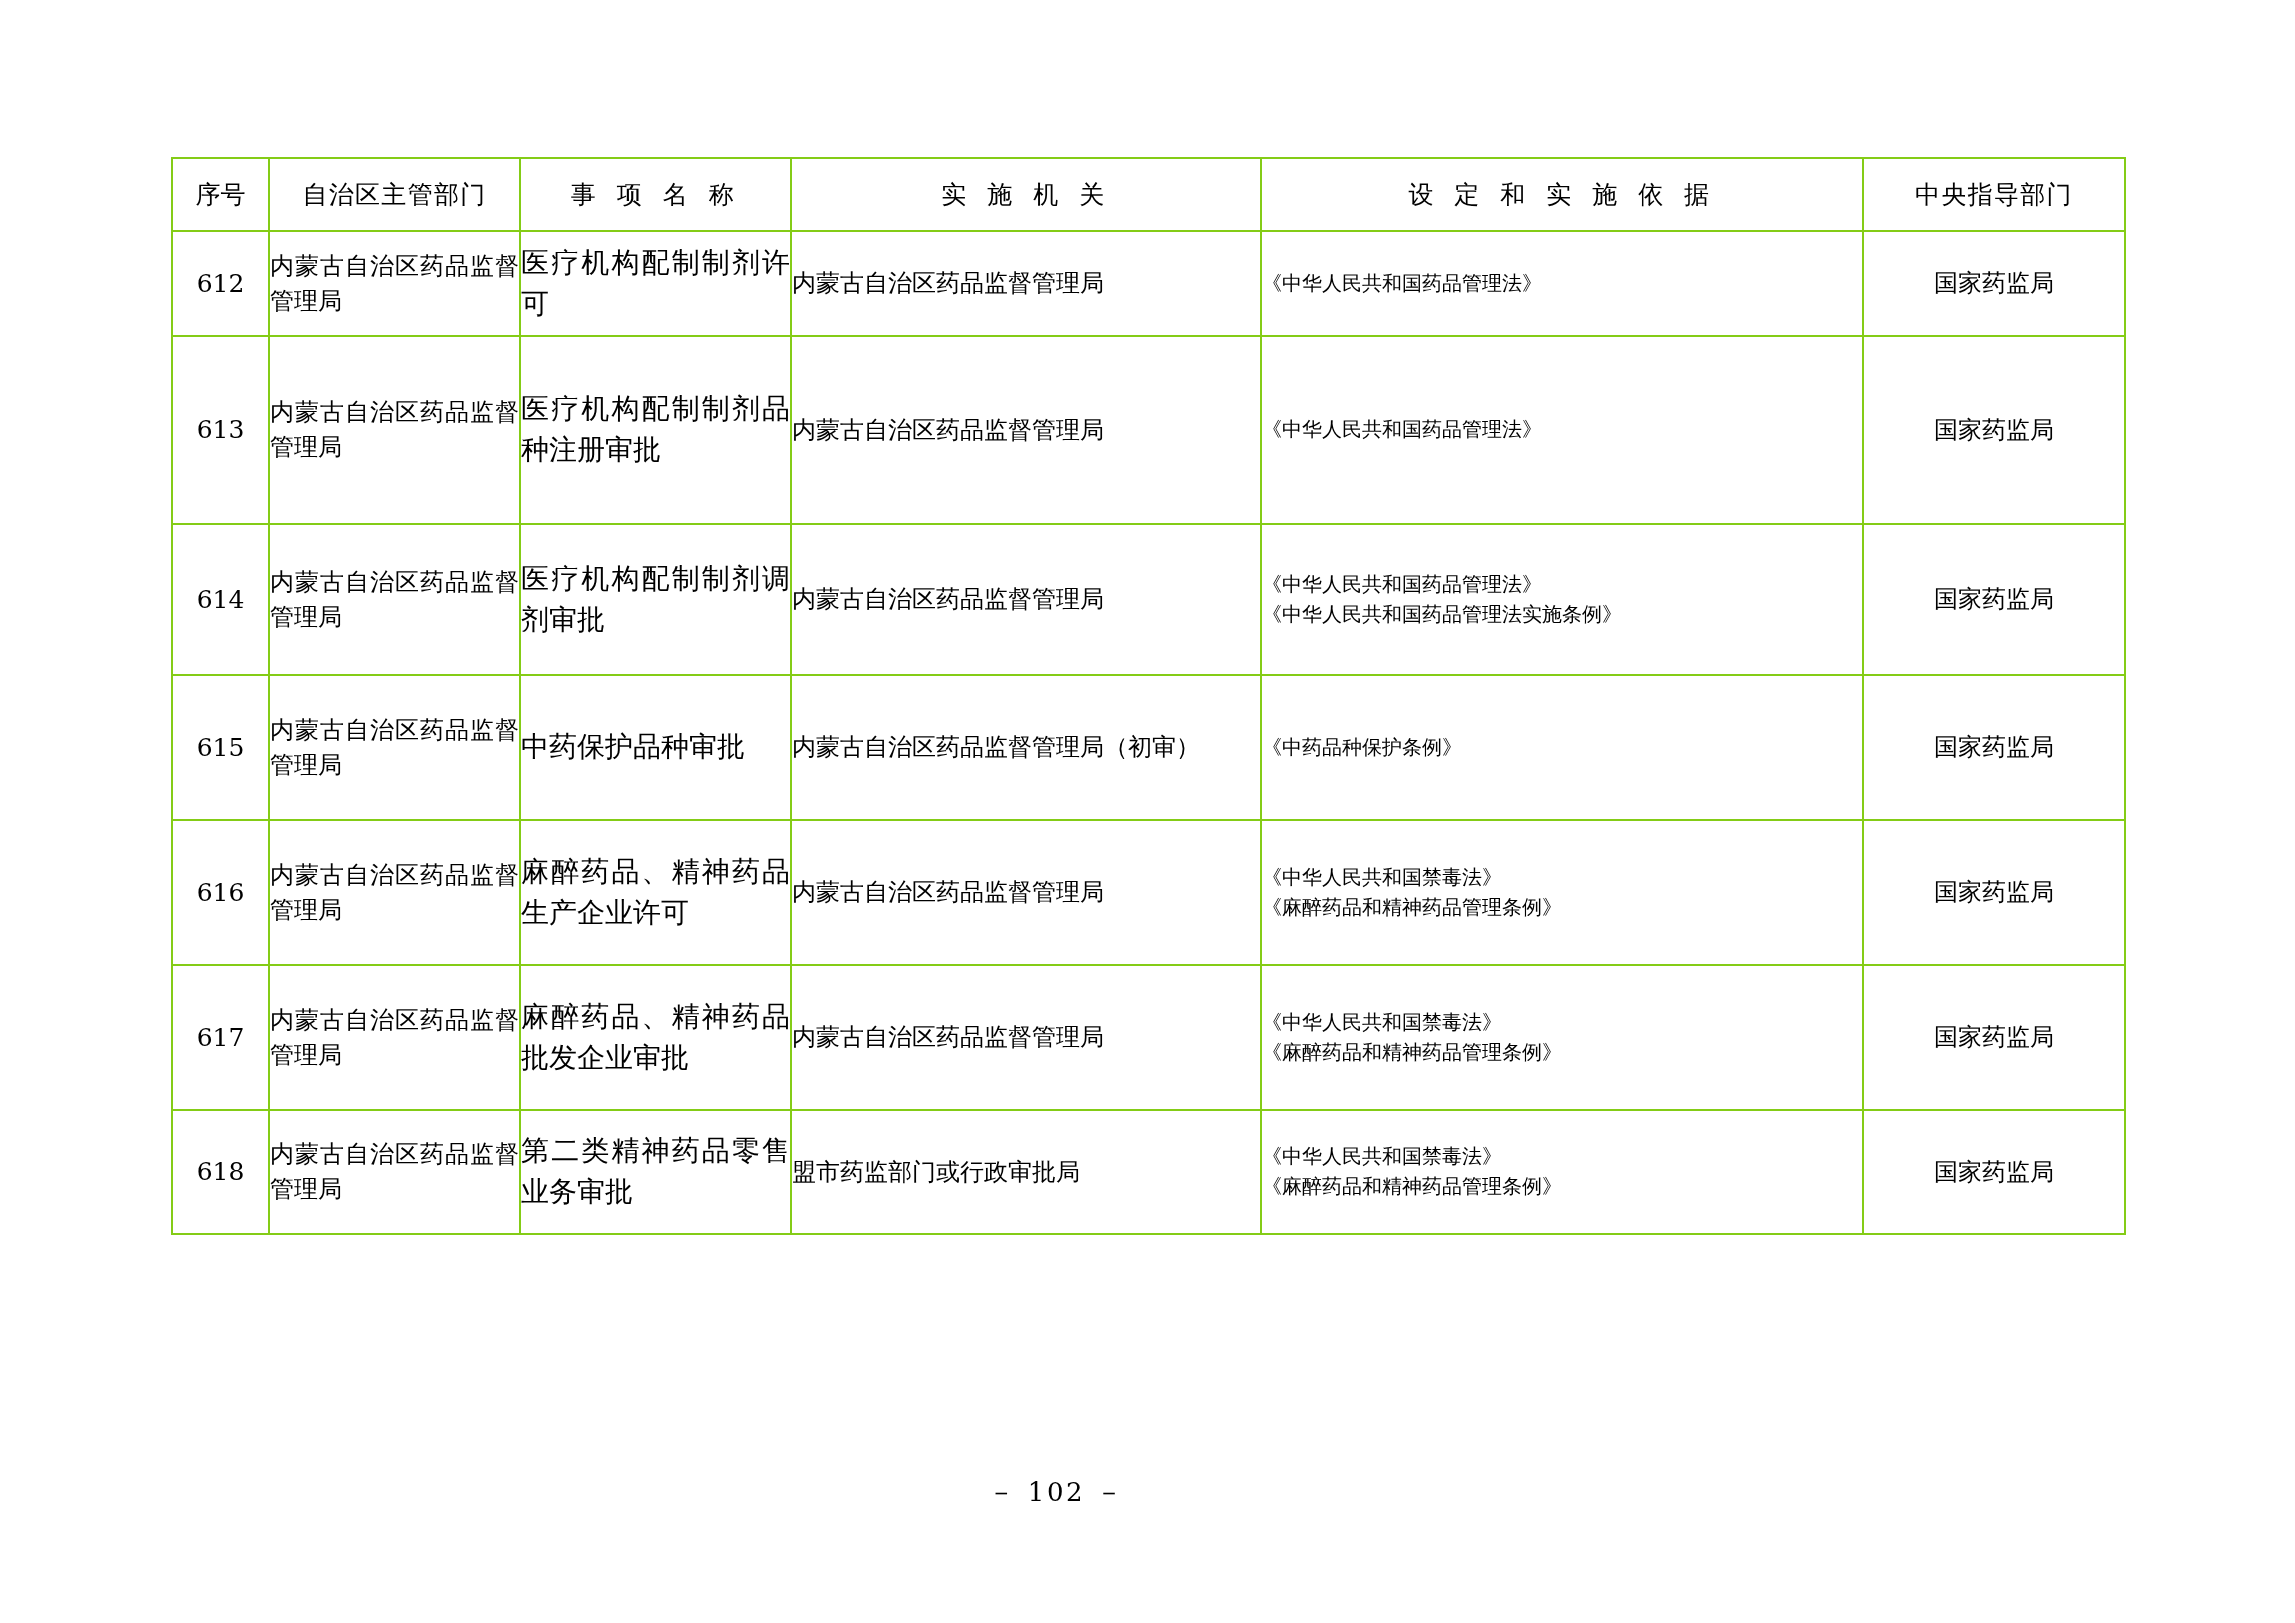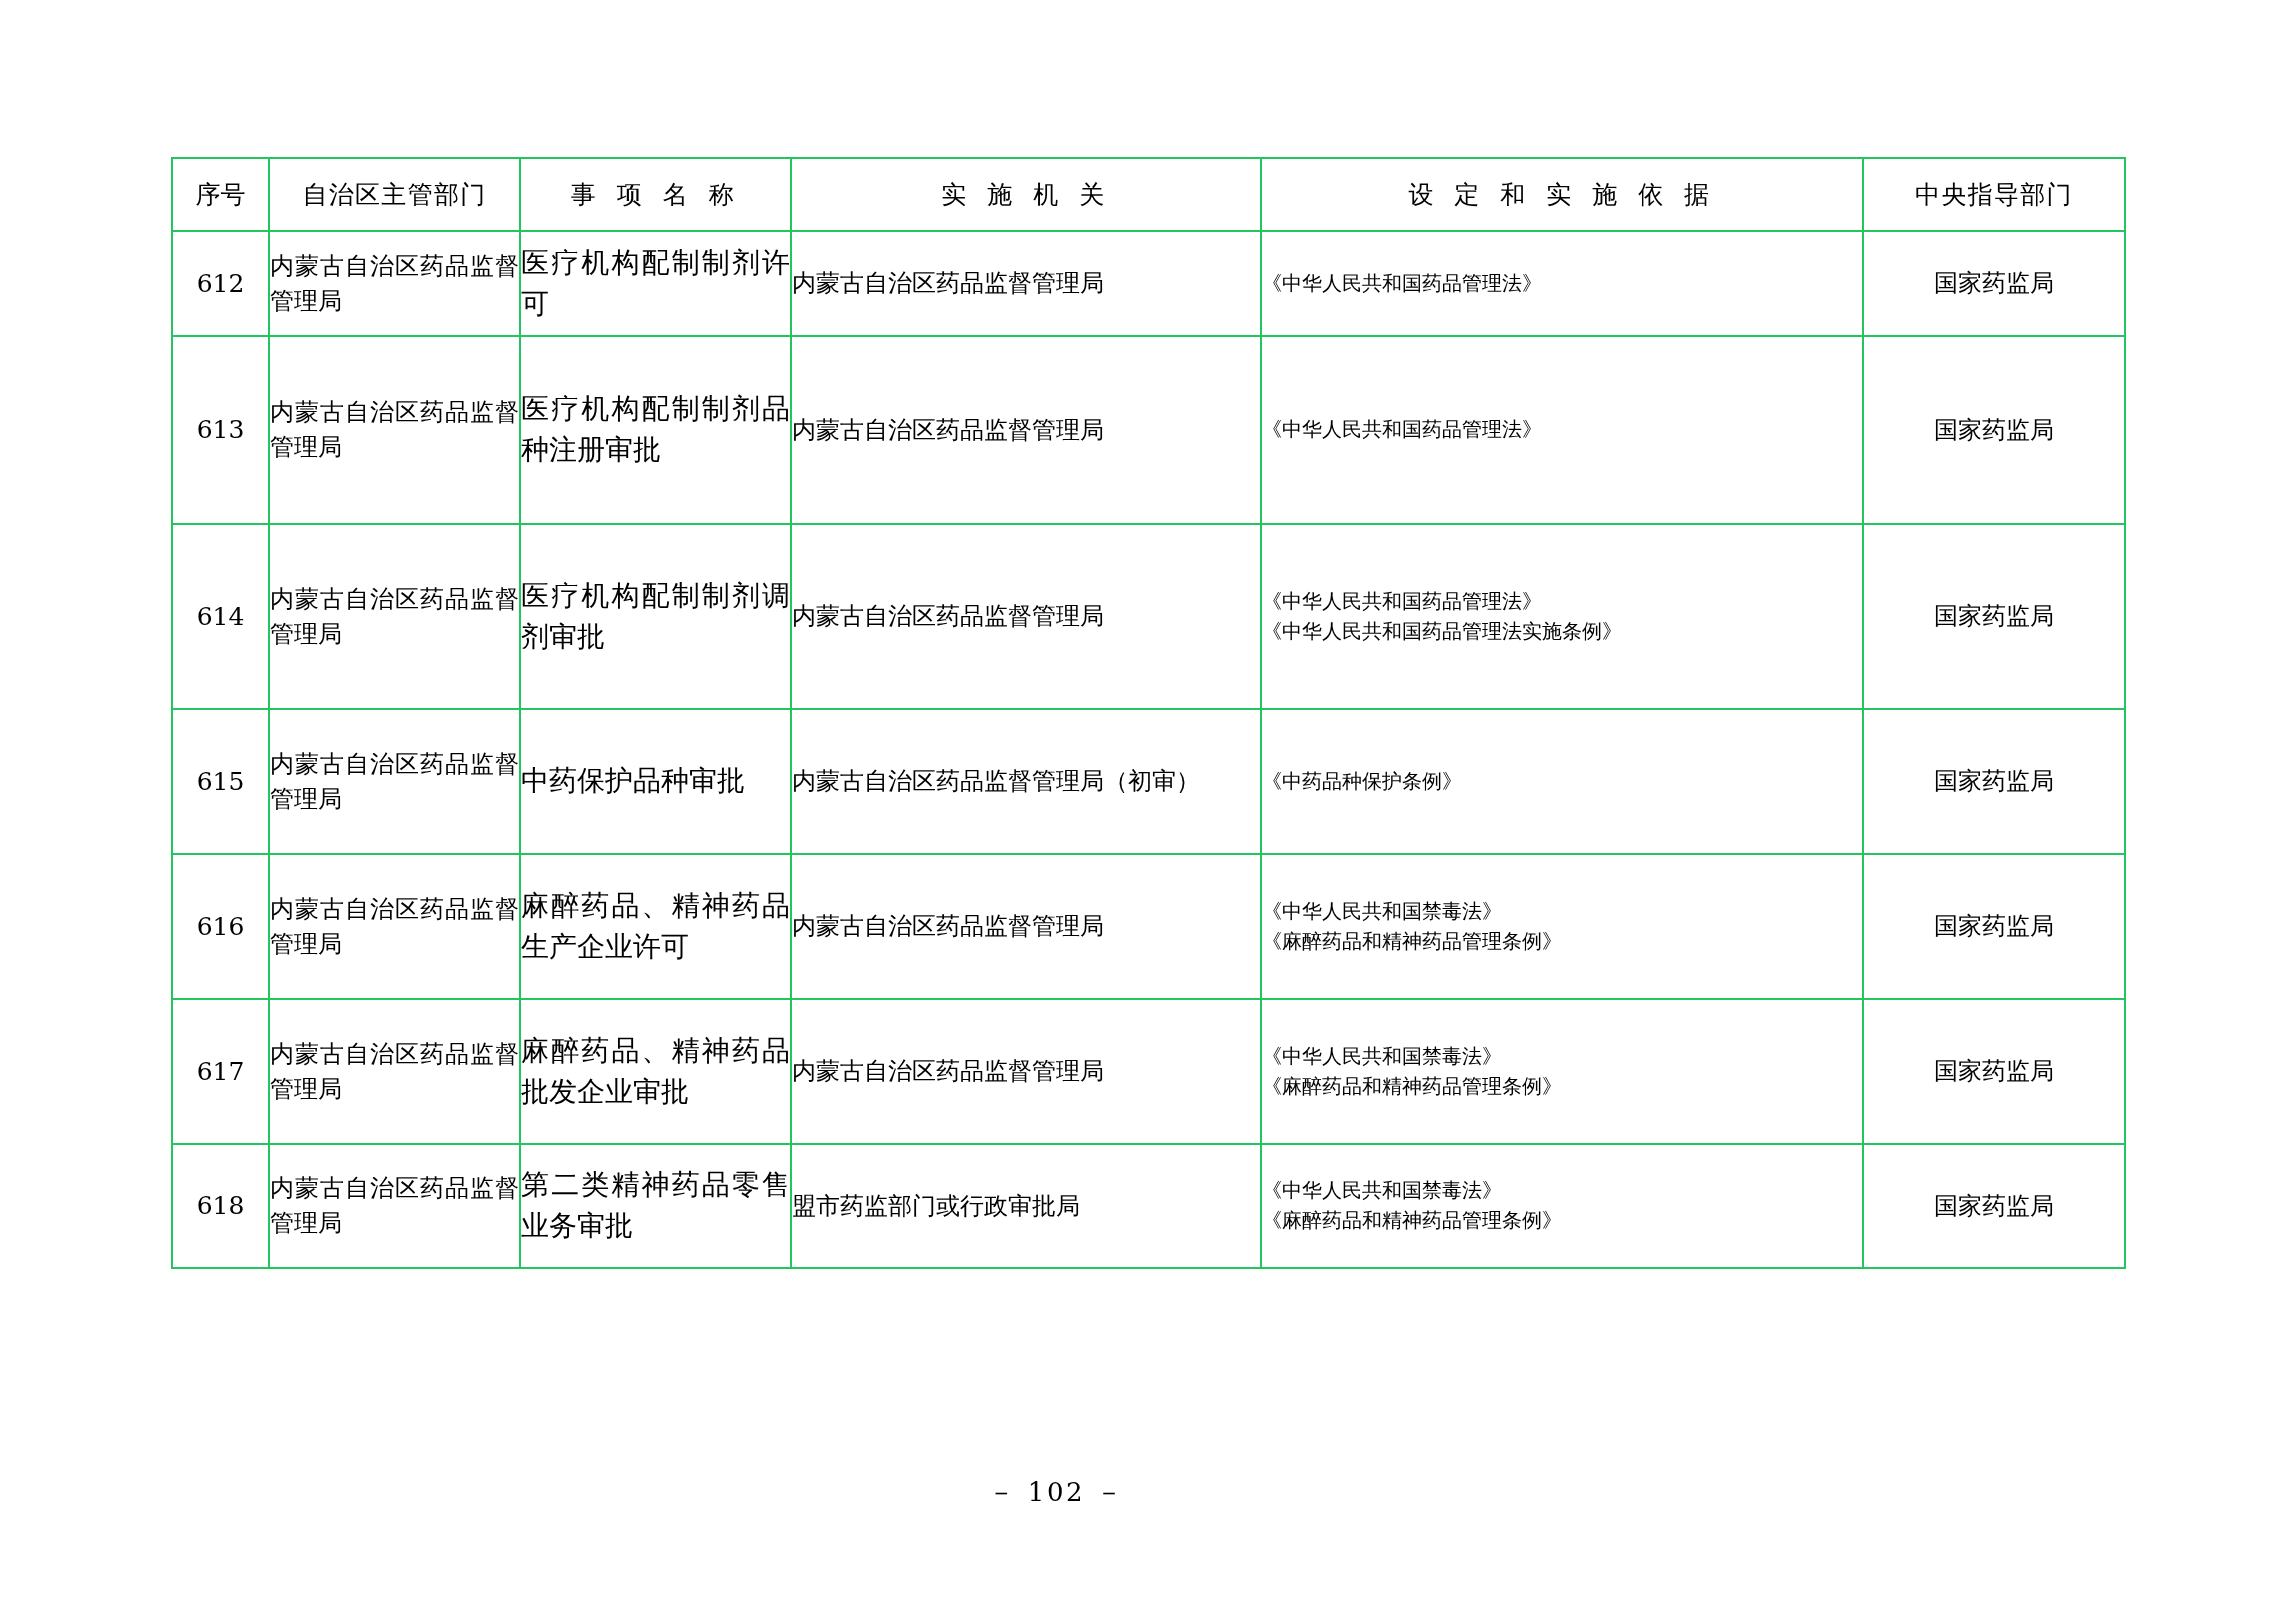--- a/index.html
+++ b/index.html
@@ -26,21 +26,21 @@
     left: 171px;
     top: 157px;
     width: 1953px;
   }
   table.main {
     border-collapse: collapse;
     width: 1953px;
     table-layout: fixed;
   }
   table.main td, table.main th {
-    border: 2px solid #22c55e;
+    border: 2px solid #84cc16;
     padding: 0;
     vertical-align: middle;
     font-weight: normal;
   }
   
   col.c0 { width: 97px; }
   col.c1 { width: 251px; }
   col.c2 { width: 271px; }
   col.c3 { width: 470px; }
   col.c4 { width: 602px; }
@@ -92,21 +92,21 @@
     padding: 6.5px 9.2px 6.5px 11.8px;
     font-size: 20px;
     line-height: 1.48;
   }
   td.central {
     text-align: center;
     font-size: 24px;
   }
   .row-612 { height: 105px; }
   .row-613 { height: 188px; }
-  .row-614 { height: 185px; }
+  .row-614 { height: 151px; }
   .row-615 { height: 145px; }
   .row-616 { height: 145px; border-radius: 20px; }
   .row-617 { height: 145px; }
   .row-618 { height: 124px; }
 
   .page-number {
     position: absolute;
     left: 0;
     top: 1475px;
     width: 2113px;

